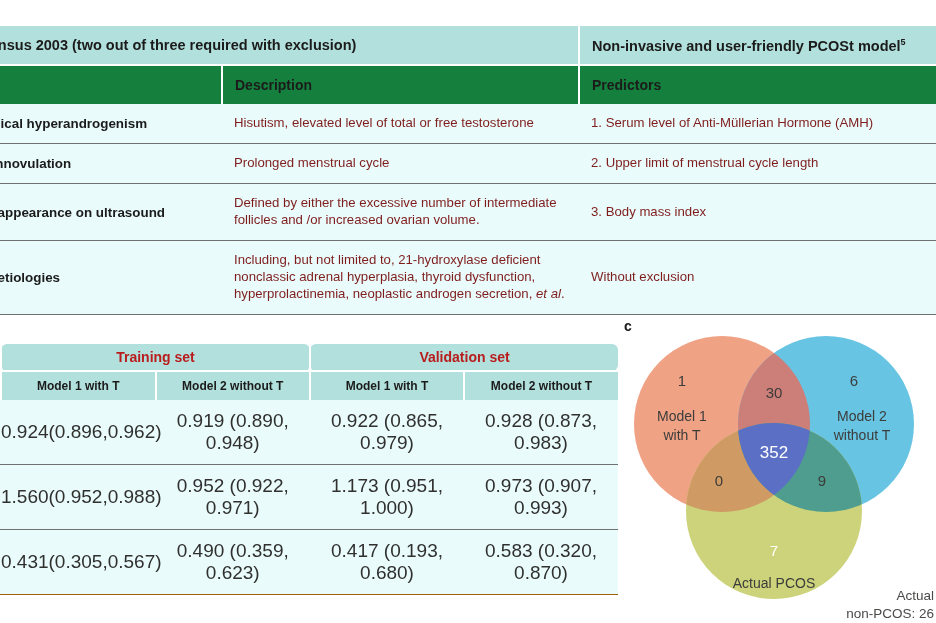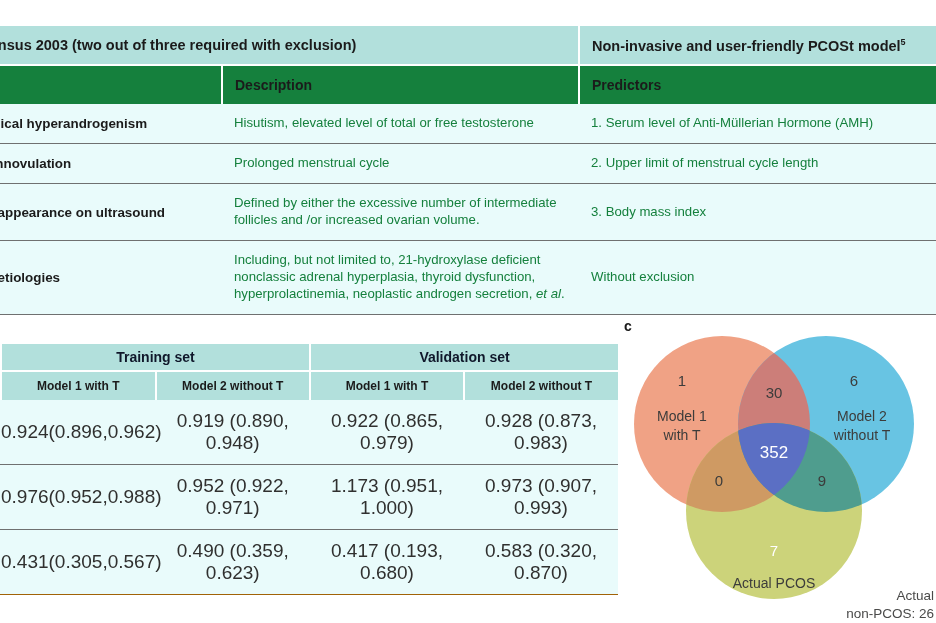--- a/index.html
+++ b/index.html
@@ -64,21 +64,21 @@
   }
   #top-table tbody tr:last-child td {
     border-bottom: 1px solid #6f7070;
   }
   #top-table tbody td.crit {
     font-weight: bold;
     color: #1b1b1b;
     font-size: 13.4px;
   }
   #top-table tbody td.pred {
-    color: #15803d;
+    color: #7f1d1d;
   }
   sup { font-size: 9px; vertical-align: super; }
   .ital { font-style: italic; }
 
   
   #bottom-table {
     position: absolute;
     left: -151px;          
     top: 344px;
     width: 765px;
@@ -88,23 +88,24 @@
   #bottom-table th, #bottom-table td {
     padding: 0;
     margin: 0;
     text-align: center;
     vertical-align: middle;
   }
   .bt-group {
     background: #b2e0dc;
     font-weight: bold;
     font-size: 14px;
-    color: #0f172a;
+    color: #b91c1c;
     height: 26px;
     border-right: 2px solid #ffffff;
+    border-radius: 6px;
   }
   .bt-group.last { border-right: none; }
   .bt-sub {
     background: #b2e0dc;
     font-weight: bold;
     font-size: 12px;
     color: #1b1b1b;
     height: 28px;
     border-top: 2px solid #ffffff;
     border-right: 2px solid #ffffff;
@@ -222,21 +223,21 @@
   <tbody>
     <tr>
       <td></td>
       <td>0.924(0.896,0.962)</td>
       <td>0.919 (0.890, 0.948)</td>
       <td>0.922 (0.865, 0.979)</td>
       <td>0.928 (0.873, 0.983)</td>
     </tr>
     <tr>
       <td></td>
-      <td>0.976(0.952,0.988)</td>
+      <td>1.560(0.952,0.988)</td>
       <td>0.952 (0.922, 0.971)</td>
       <td>1.173 (0.951, 1.000)</td>
       <td>0.973 (0.907, 0.993)</td>
     </tr>
     <tr>
       <td></td>
       <td>0.431(0.305,0.567)</td>
       <td>0.490 (0.359, 0.623)</td>
       <td>0.417 (0.193, 0.680)</td>
       <td>0.583 (0.320, 0.870)</td>

